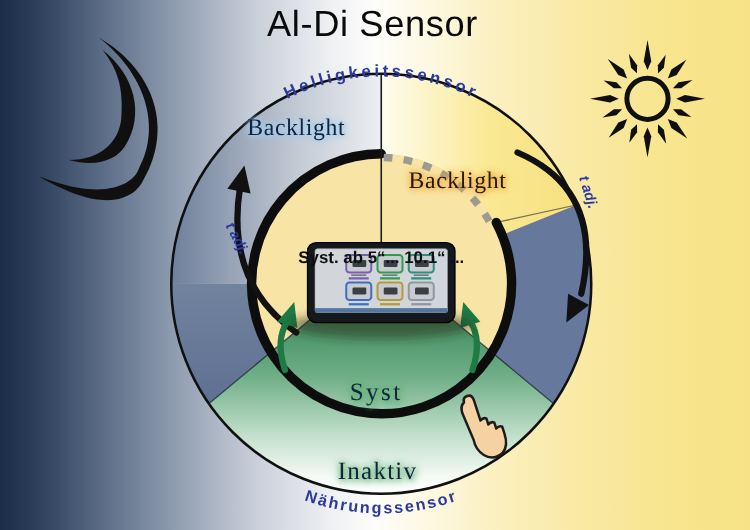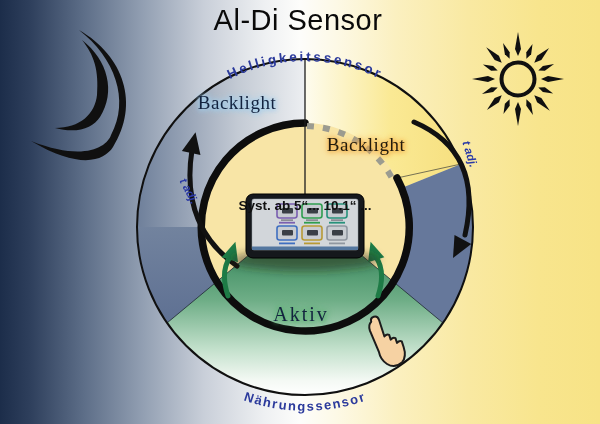--- a/index.html
+++ b/index.html
@@ -195,18 +195,19 @@
 <div class="ovl serif blmin">
   <span style="display:block">Backlight</span>
 </div>
 
 <div class="ovl serif blmax">
   <span style="display:block">Backlight</span>
 </div>
 
 <div class="ovl syst">Syst. ab 5“... 10.1“ ...</div>
 
-<div class="ovl serif aktiv">Aktiv</div>
+<div class="ovl serif aktiv">Syst</div>
+<div class="ovl serif inaktiv">Inaktiv</div>
 
 <div class="ovl tadj tadj-left">t adj.</div>
 <div class="ovl tadj tadj-right">t adj.</div>
 
 </div>
 
 </body></html>

